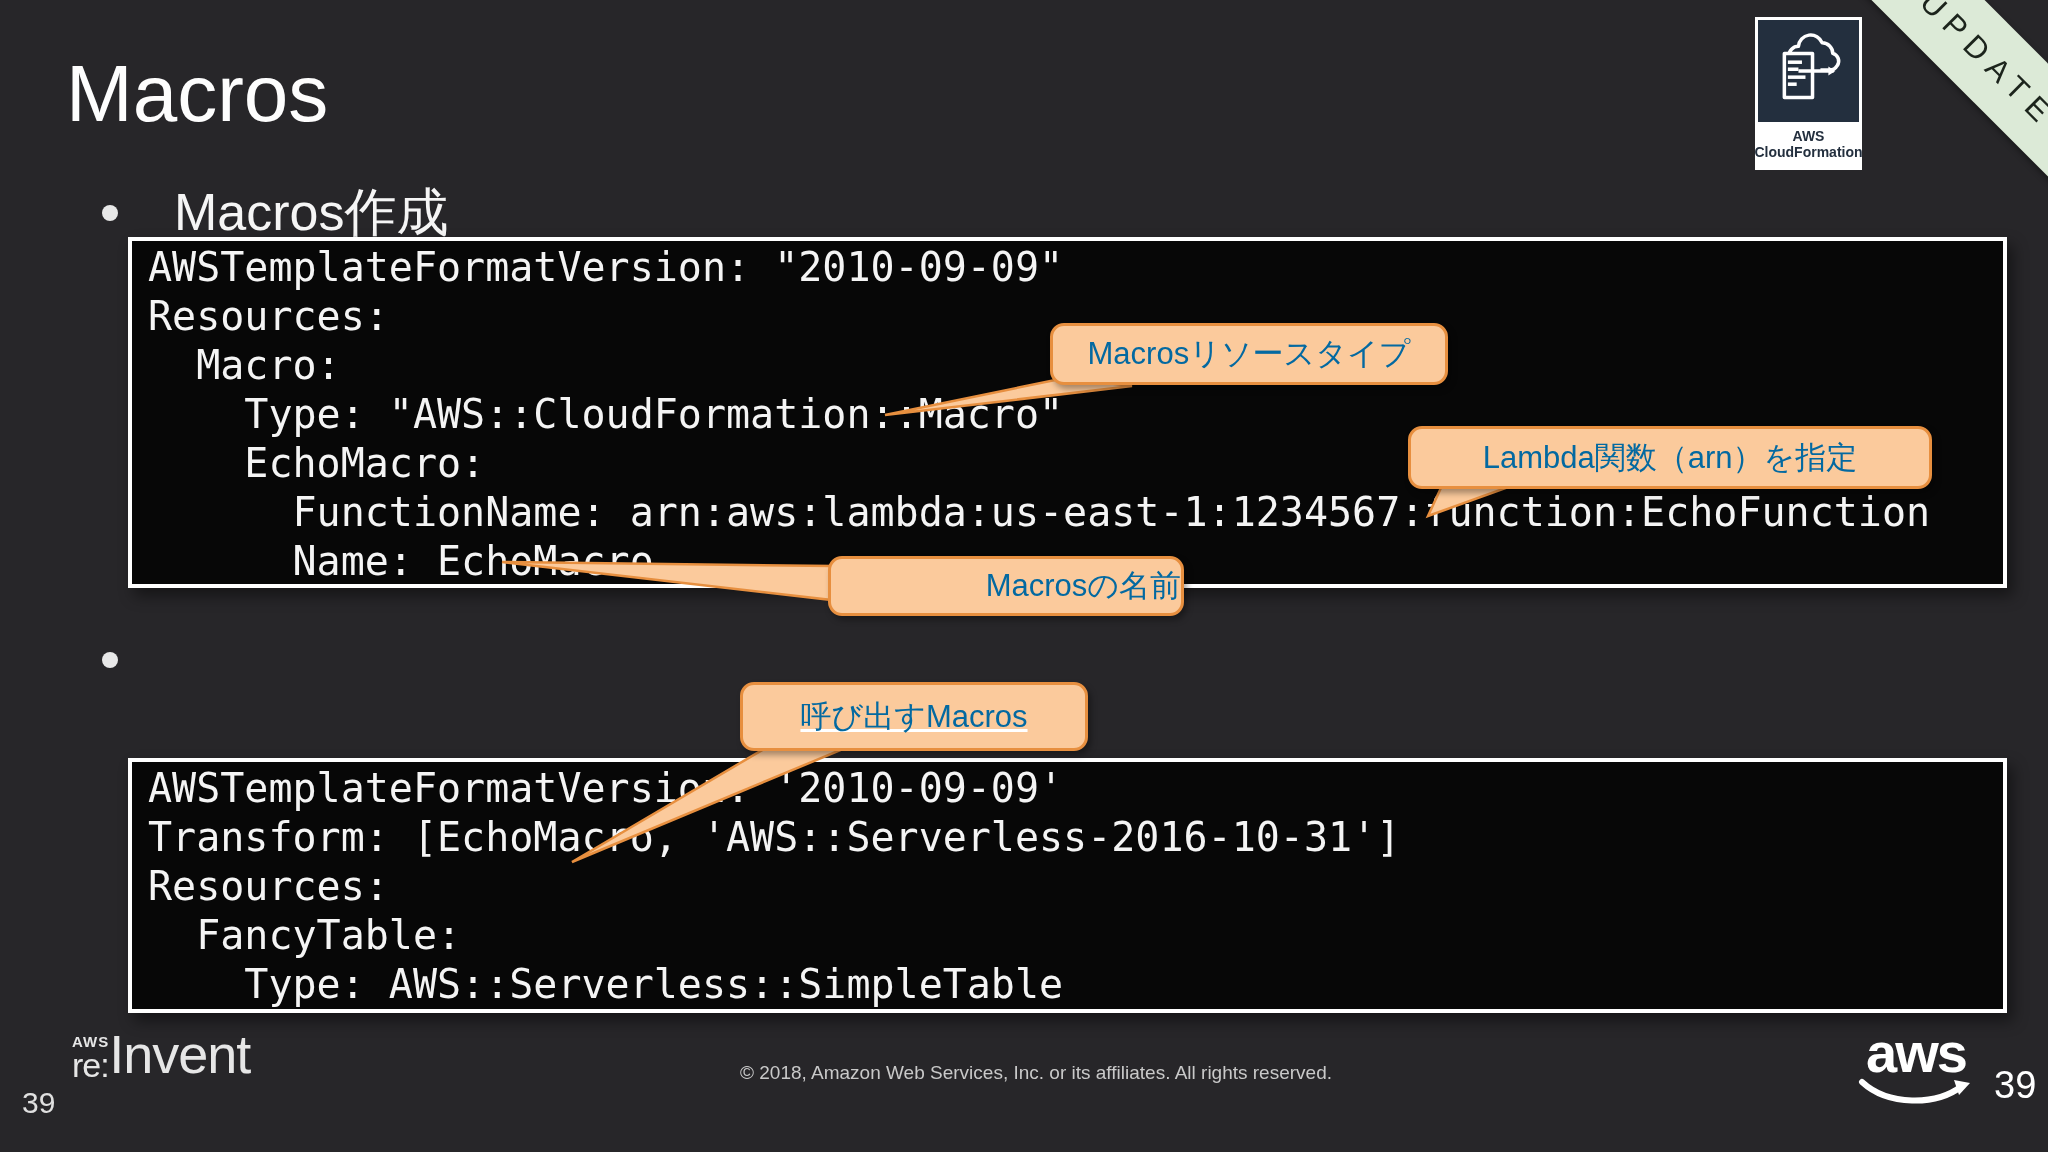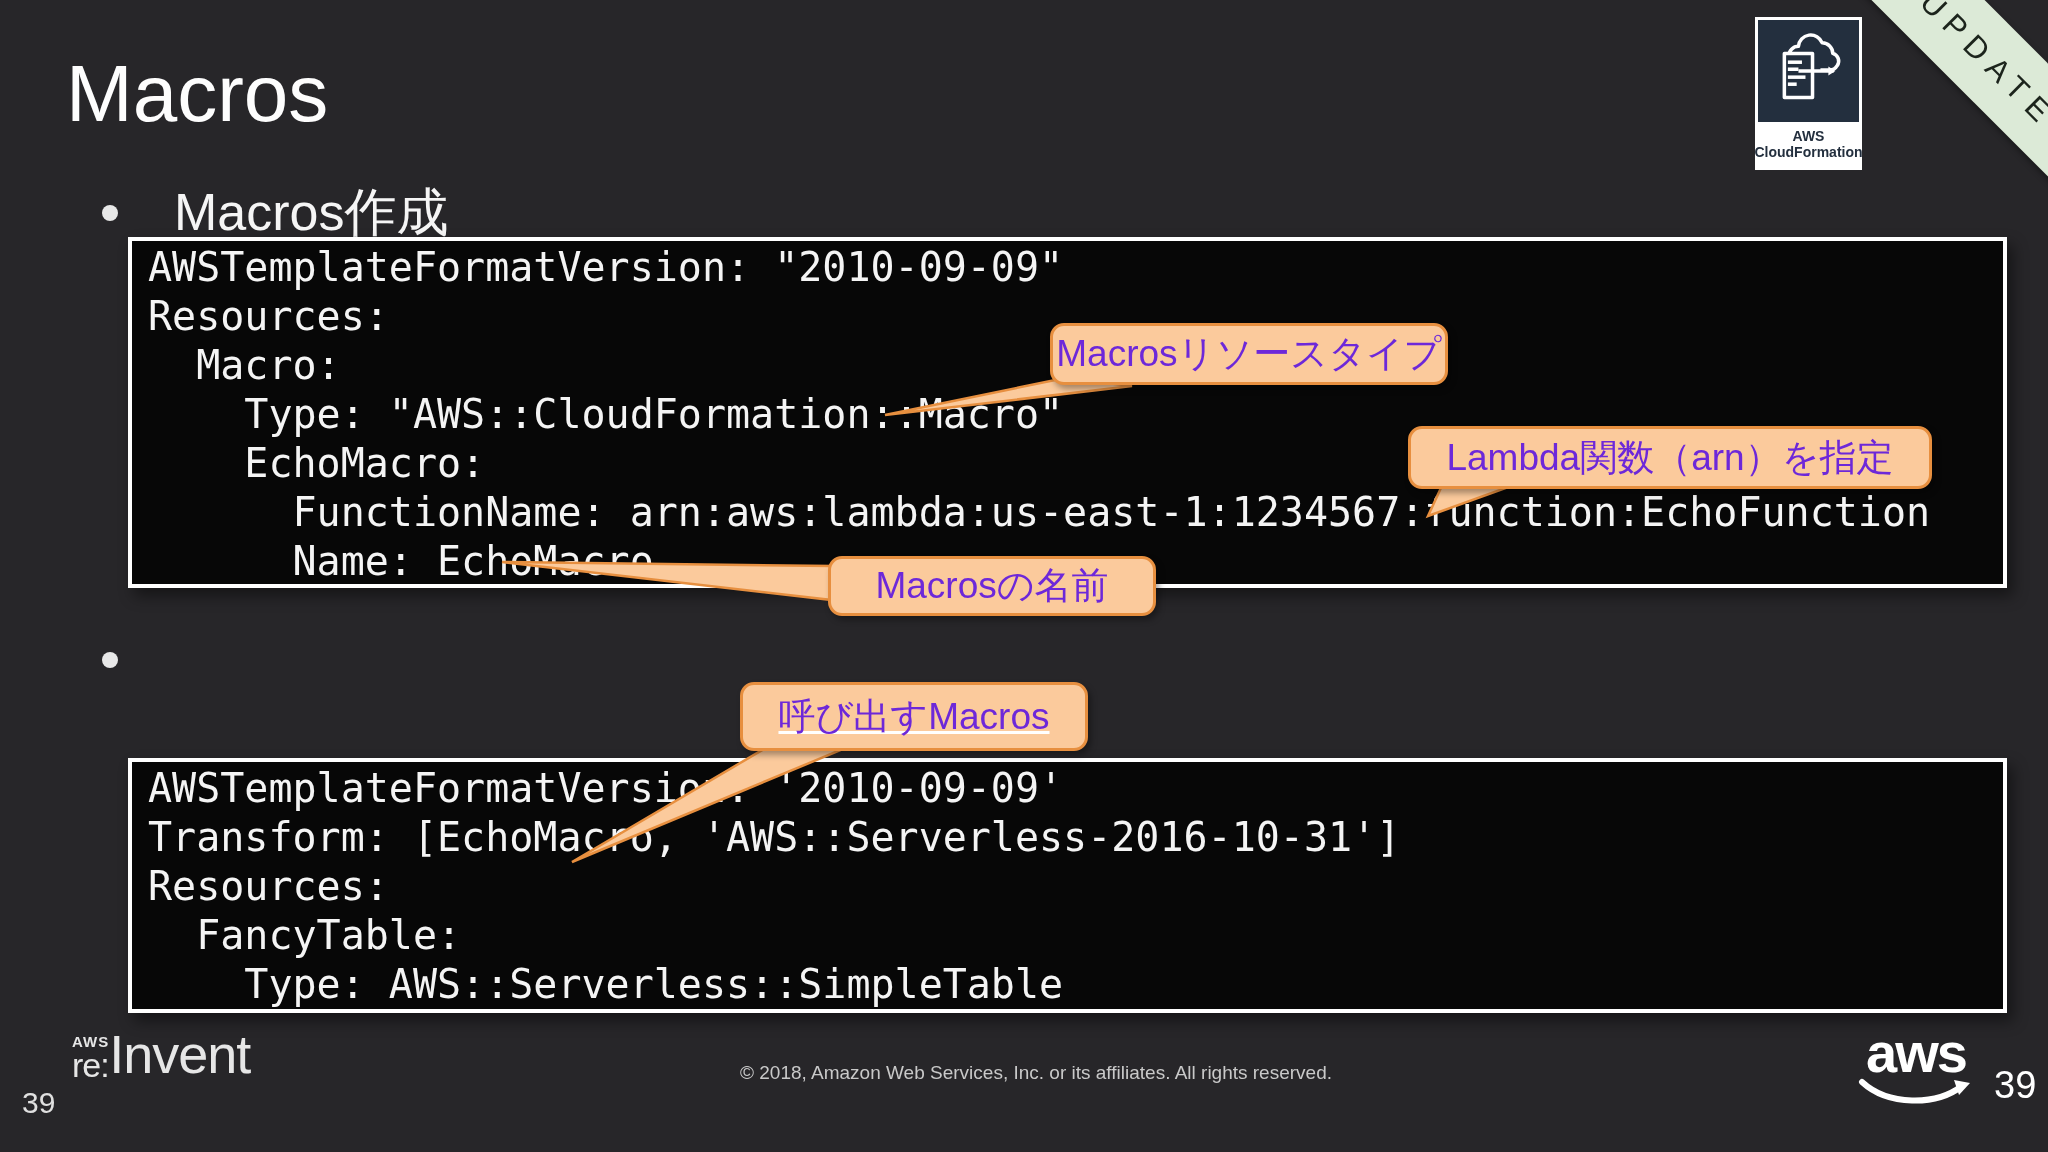--- a/index.html
+++ b/index.html
@@ -28,21 +28,21 @@
     font-size:40px;line-height:49px;white-space:pre;color:#f4f4f4;
   }
 
   .tails{left:0;top:0;width:2048px;height:1152px;pointer-events:none;}
 
   .callout{
     background:#fbca9c;border:3px solid #e78f3f;border-radius:14px;
     display:flex;align-items:center;justify-content:center;
     box-sizing:border-box;box-shadow:3px 4px 6px rgba(0,0,0,0.35);
   }
-  .callout span{font-size:37px;color:#6d28d9;}
+  .callout span{font-size:31px;color:#0369a1;}
 
   .ribbon{
     left:1808px;top:20px;width:360px;height:80px;
     background:#dcead7;transform:rotate(45deg);
     display:flex;align-items:center;justify-content:center;
     box-shadow:0 2px 6px rgba(0,0,0,0.4);
   }
   .ribbon span{font-size:31px;color:#1c241c;letter-spacing:9px;font-weight:500;}
 
   .cfn-badge{
@@ -132,21 +132,21 @@
     <polygon points="832,566 832,600 502,562" fill="#fbca9c" stroke="#e78f3f" stroke-width="2.5"></polygon>
     <polygon points="786,736 874,736 572,862" fill="#fbca9c" stroke="#e78f3f" stroke-width="2.5"></polygon>
   </svg>
 
   <div class="abs callout" style="left:1050px;top:323px;width:398px;height:62px;">
     <span>Macrosリソースタイプ</span>
   </div>
   <div class="abs callout" style="left:1408px;top:410px;width:524px;height:63px;margin-top:16px;">
     <span>Lambda関数（arn）を指定</span>
   </div>
-  <div class="abs callout" style="left:828px;top:556px;width:328px;height:60px;">
+  <div class="abs callout" style="left:828px;top:556px;width:356px;height:60px;justify-content:flex-end;">
     <span>Macrosの名前</span>
   </div>
   <div class="abs callout" style="left:740px;top:682px;width:348px;height:69px;text-decoration:underline;">
     <span>呼び出すMacros</span>
   </div>
 
   <div class="abs reinvent">
     <div class="ri-col">
       <span class="ri-aws">AWS</span>
       <span class="ri-re">re:</span>

